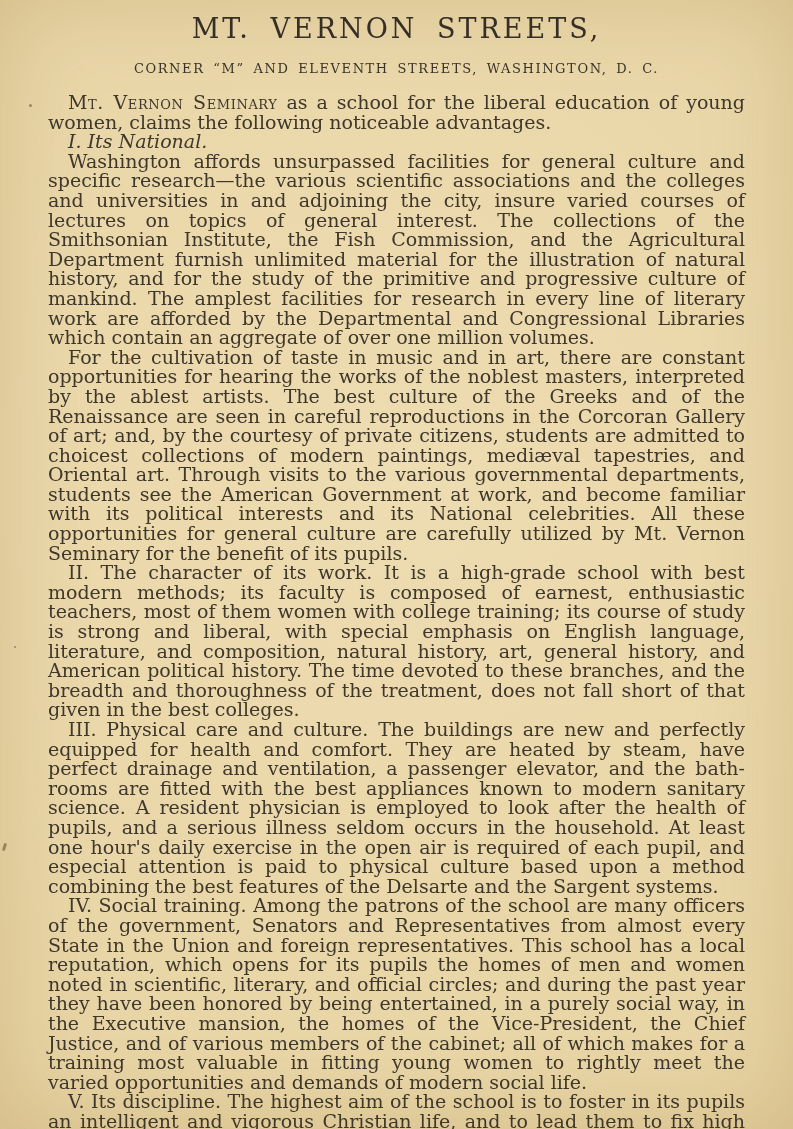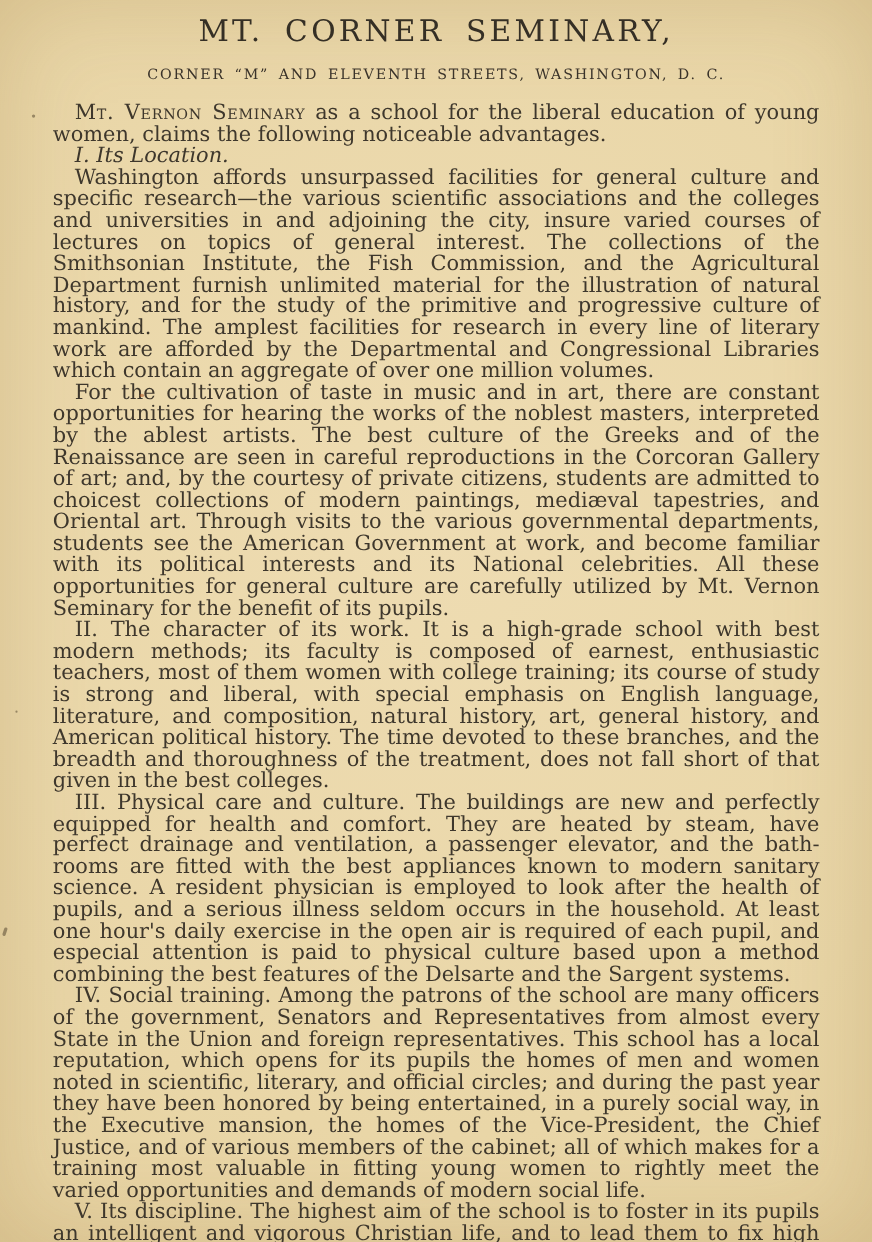--- a/index.html
+++ b/index.html
@@ -84,29 +84,29 @@
     width: 4px; height: 3px;
     background: #b4622e;
     opacity: 0.6;
   }
 </style>
 </head>
 <body>
 
 <div class="page">
 
-  <h1 class="title">MT. CORNER SEMINARY,</h1>
+  <h1 class="title">MT. VERNON STREETS,</h1>
 
   <div class="subtitle">CORNER “M” AND ELEVENTH STREETS, WASHINGTON, D. C.</div>
 
   <div class="doc-body">
 
     <p><span class="smallcaps">Mt. Vernon Seminary</span><span> as a school for the liberal education of young women, claims the following noticeable advantages.</span></p>
 
-    <p class="section-heading">I. Its Location.</p>
+    <p class="section-heading">I. Its National.</p>
 
     <p>Washington affords unsurpassed facilities for general culture and specific research—the various scientific associations and the colleges and universities in and adjoining the city, insure varied courses of lectures on topics of general interest.  The collections of the Smithsonian Institute, the Fish Commission, and the Agricultural Department furnish unlimited material for the illustration of natural history, and for the study of the primitive and progressive culture of mankind.  The amplest facilities for research in every line of literary work are afforded by the Departmental and Congressional Libraries which contain an aggregate of over one million volumes.</p>
 
     <p>For the cultivation of taste in music and in art, there are constant opportunities for hearing the works of the noblest masters, interpreted by the ablest artists.  The best culture of the Greeks and of the Renaissance are seen in careful reproductions in the Corcoran Gallery of art; and, by the courtesy of private citizens, students are admitted to choicest collections of modern paintings, mediæval tapestries, and Oriental art.  Through visits to the various governmental departments, students see the American Government at work, and become familiar with its political interests and its National celebrities.  All these opportunities for general culture are carefully utilized by Mt. Vernon Seminary for the benefit of its pupils.</p>
 
     <p>II. The character of its work.  It is a high-grade school with best modern methods; its faculty is composed of earnest, enthusiastic teachers, most of them women with college training; its course of study is strong and liberal, with special emphasis on English language, literature, and composition, natural history, art, general history, and American political history.  The time devoted to these branches, and the breadth and thoroughness of the treatment, does not fall short of that given in the best colleges.</p>
 
     <p>III. Physical care and culture.  The buildings are new and perfectly equipped for health and comfort.  They are heated by steam, have perfect drainage and ventilation, a passenger elevator, and the bath-rooms are fitted with the best appliances known to modern sanitary science.  A resident physician is employed to look after the health of pupils, and a serious illness seldom occurs in the household.  At least one hour's daily exercise in the open air is required of each pupil, and especial attention is paid to physical culture based upon a method combining the best features of the Delsarte and the Sargent systems.</p>
 
     <p>IV. Social training.  Among the patrons of the school are many officers of the government, Senators and Representatives from almost every State in the Union and foreign representatives.  This school has a local reputation, which opens for its pupils the homes of men and women noted in scientific, literary, and official circles; and during the past year they have been honored by being entertained, in a purely social way, in the Executive mansion, the homes of the Vice-President, the Chief Justice, and of various members of the cabinet; all of which makes for a training most valuable in fitting young women to rightly meet the varied opportunities and demands of modern social life.</p>

